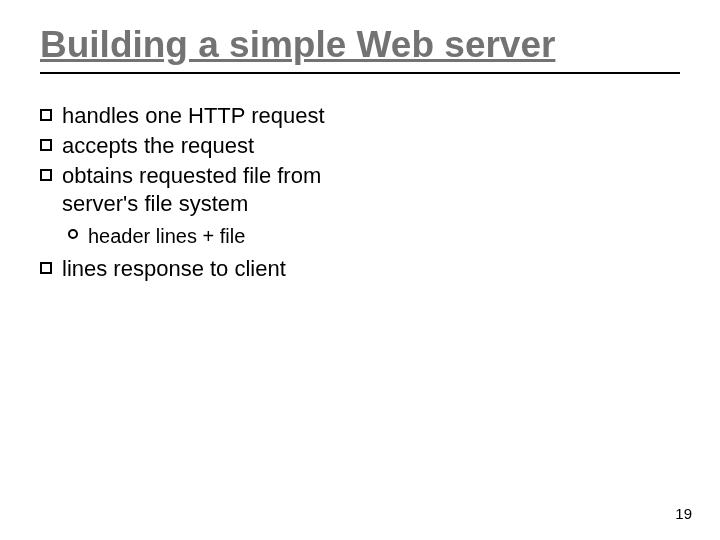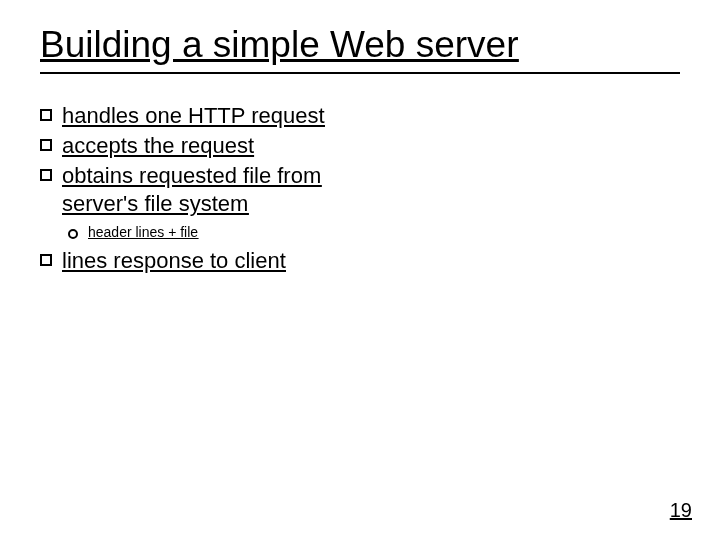--- a/index.html
+++ b/index.html
@@ -1,28 +1,28 @@
 <!DOCTYPE html>
 <html><head>
 <meta charset="utf-8">
 <style>
-  * { margin: 0; padding: 0; box-sizing: border-box; text-decoration: underline; }
+  * { margin: 0; padding: 0; box-sizing: border-box; }
   body {
     width: 720px;
     height: 540px;
     background: #fff;
     font-family: "Comic Sans MS", "Comic Sans", cursive, sans-serif;
     position: relative;
     padding: 24px 40px 0 40px;
   }
   .title {
     font-size: 37px;
-    font-weight: normal;
+    font-weight: bold;
     text-decoration: underline;
-    color: #000000;
+    color: #737373;
     margin-bottom: 6px;
   }
   .rule {
     border: none;
     border-top: 2px solid #000;
     margin-bottom: 28px;
   }
   .columns {
     display: flex;
     gap: 28px;
@@ -34,21 +34,21 @@
   .item {
     display: flex;
     align-items: flex-start;
     font-size: 22px;
     line-height: 1.28;
     margin-bottom: 2px;
   }
   .sub-item {
     display: flex;
     align-items: flex-start;
-    font-size: 14px;
+    font-size: 20px;
     line-height: 1.3;
     margin-left: 28px;
     margin-top: 4px;
     margin-bottom: 6px;
   }
   .bullet-square {
     width: 12px;
     height: 12px;
     border: 2px solid #000;
     background: #fff;
@@ -64,21 +64,21 @@
     background: #fff;
     flex-shrink: 0;
     margin-top: 6px;
     margin-right: 10px;
   }
   .page-num {
     position: absolute;
     bottom: 18px;
     right: 28px;
     font-family: Arial, sans-serif;
-    font-size: 20px;
+    font-size: 15px;
     color: #000;
   }
 </style>
 </head>
 <body>
 
 <h1 class="title">Building a simple Web server</h1>
 <hr class="rule">
 
 <div class="columns">

